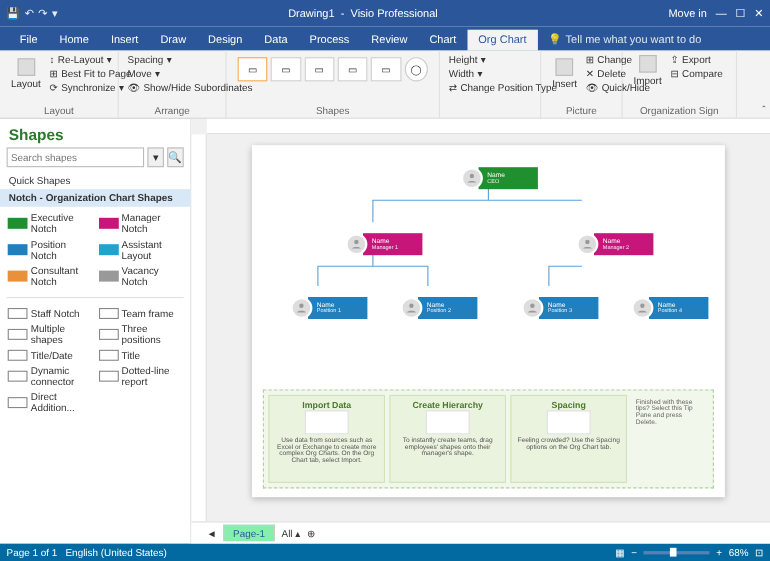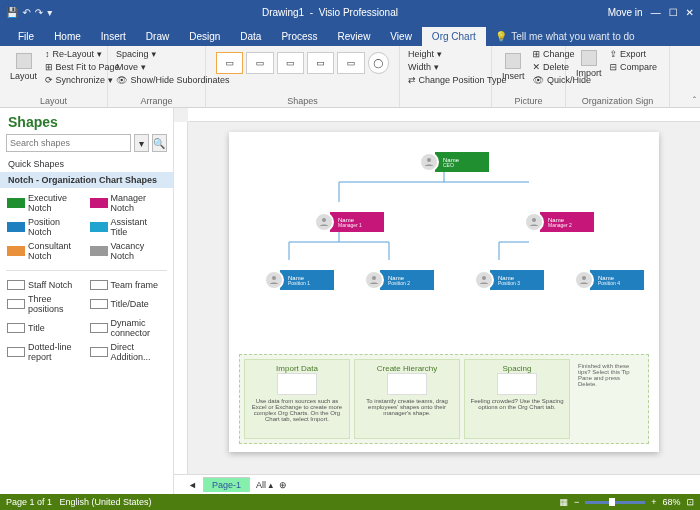--- a/index.html
+++ b/index.html
@@ -46,26 +46,26 @@
 .org{position:relative;width:100%}
 .node{position:absolute;display:flex;align-items:center;font-size:7px;color:#fff}
 .node .av{width:20px;height:20px;border-radius:50%;background:#ddd;border:2px solid #fff;display:flex;align-items:center;justify-content:center;margin-right:-4px;z-index:2}
 .node .av svg{width:12px;height:12px;fill:#999}
 .node .card{padding:3px 6px 3px 8px;min-width:54px;height:20px;display:flex;flex-direction:column;justify-content:center;line-height:1}
 .node .card .t{font-size:6px}
 .node .card .s{font-size:5px;opacity:.9}
 .lines{position:absolute;inset:0;pointer-events:none}
 .hints{position:absolute;left:10px;right:10px;bottom:8px;height:90px;border:1px dashed #b5cf9c;background:#f1f7ea;display:flex;padding:4px;gap:4px}
 .hint{flex:1;background:#eaf3de;border:1px solid #d0e2b8;padding:4px;display:flex;flex-direction:column;align-items:center;text-align:center;font-size:6px;color:#555}
-.hint h4{font-size:8px;color:#4a7a2c;margin-bottom:0;font-weight:400}
+.hint h4{font-size:8px;color:#4a7a2c;margin-bottom:0;font-weight:700}
 .hint .himg{width:40px;height:22px;background:#fff;border:1px solid #ddd;margin-bottom:3px}
 .hint-side{width:70px;font-size:6px;color:#666;padding:4px}
 .page-tabs{height:20px;background:#fff;border-top:1px solid #ddd;display:flex;align-items:center;font-size:9px;padding-left:14px;gap:6px}
 .page-tabs .pt{padding:2px 8px;background:#86efac;border:1px solid #ccc;border-bottom:none;color:#2b579a}
-.statusbar{height:16px;background:#4d7c0f;color:#fff;display:flex;align-items:center;font-size:9px;padding:0 6px;justify-content:space-between}
+.statusbar{height:16px;background:#0369a1;color:#fff;display:flex;align-items:center;font-size:9px;padding:0 6px;justify-content:space-between}
 .statusbar .sb-r{display:flex;align-items:center;gap:6px}
 .zoom-slider{width:60px;height:3px;background:#5a7fb8;position:relative}
 .zoom-slider::after{content:"";position:absolute;width:6px;height:8px;background:#fff;top:-3px;left:40%}
 </style>
 </head>
 <body>
 
 <div class="titlebar">
   <div class="qat">
     <span>💾</span>
@@ -84,21 +84,21 @@
 
 <div class="ribbon-tabs">
   <div class="tab">File</div>
   <div class="tab">Home</div>
   <div class="tab">Insert</div>
   <div class="tab">Draw</div>
   <div class="tab">Design</div>
   <div class="tab">Data</div>
   <div class="tab">Process</div>
   <div class="tab">Review</div>
-  <div class="tab">View</div>
+  <div class="tab">Chart</div>
   <div class="tab active">Org Chart</div>
   <div class="tell"><span class="lamp">💡</span><span>Tell me what you want to do</span></div>
 </div>
 
 <div class="ribbon">
   <div class="group" style="width:108px">
     <div style="display:flex;gap:2px">
       <div class="big-btn">
           <span class="icon-box"></span>
           <span>Layout</span>
@@ -186,40 +186,44 @@
         <div class="sp-item">
           <span class="sw" style="background:#c7167a"></span>
           <span>Manager Notch</span>
         </div>
         <div class="sp-item">
           <span class="sw" style="background:#1f7fbf"></span>
           <span>Position Notch</span>
         </div>
         <div class="sp-item">
           <span class="sw" style="background:#1fa3cf"></span>
-          <span>Assistant Title</span>
+          <span>Assistant Layout</span>
         </div>
         <div class="sp-item">
           <span class="sw" style="background:#e8903a"></span>
           <span>Consultant Notch</span>
         </div>
         <div class="sp-item">
           <span class="sw" style="background:#999999"></span>
           <span>Vacancy Notch</span>
         </div>
       </div>
     <div class="sp-sep"></div>
     <div class="sp-grid" id="sp-grid2">
         <div class="sp-item">
           <span class="sw" style="border:1px solid #888"></span>
           <span>Staff Notch</span>
         </div>
         <div class="sp-item">
           <span class="sw" style="border:1px solid #888"></span>
           <span>Team frame</span>
+        </div>
+        <div class="sp-item">
+          <span class="sw" style="border:1px solid #888"></span>
+          <span>Multiple shapes</span>
         </div>
         <div class="sp-item">
           <span class="sw" style="border:1px solid #888"></span>
           <span>Three positions</span>
         </div>
         <div class="sp-item">
           <span class="sw" style="border:1px solid #888"></span>
           <span>Title/Date</span>
         </div>
         <div class="sp-item">

